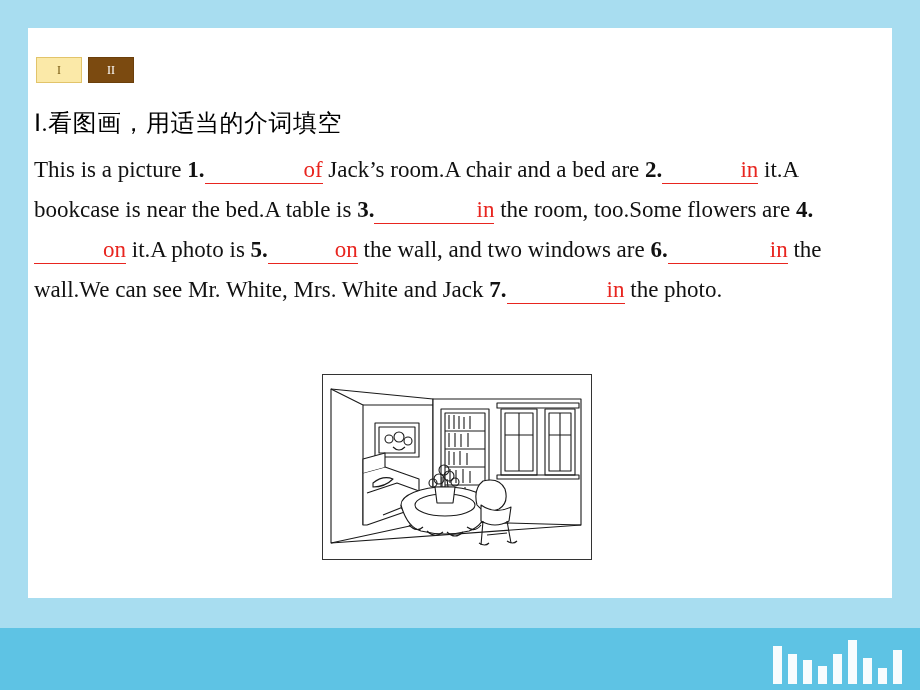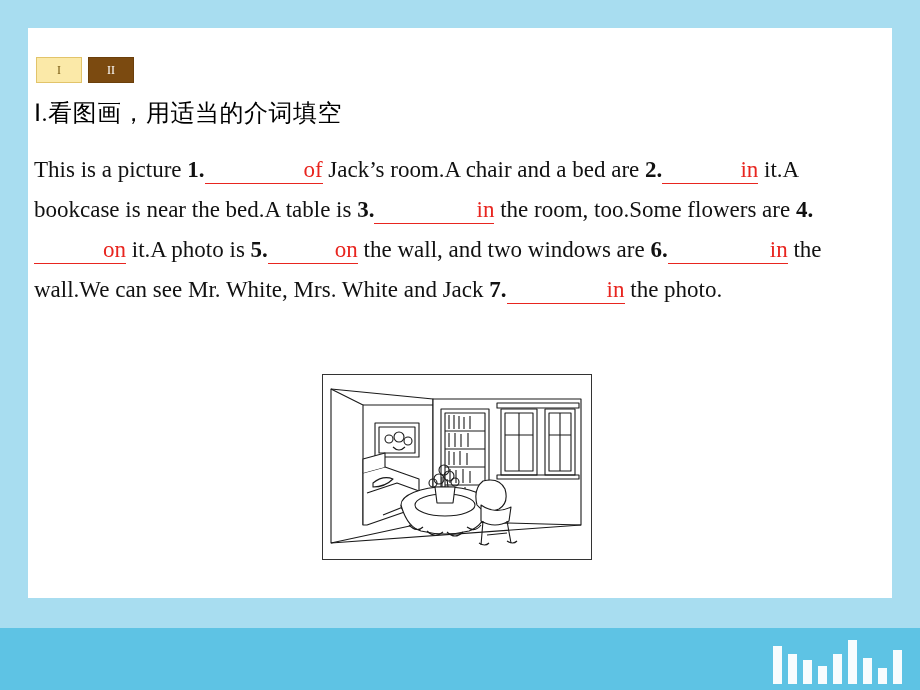--- a/index.html
+++ b/index.html
@@ -78,21 +78,21 @@
   .tab.alt {
     background: #7b4a10;
     border-color: #6b3f0b;
     color: #ffffff;
   }
 
   
   .heading {
     position: absolute;
     left: 34px;
-    top: 97px;
+    top: 107px;
     font-size: 24px;
     color: #000000;
     letter-spacing: 0.5px;
     white-space: nowrap;
   }
 
   
   .para {
     position: absolute;
     left: 34px;

